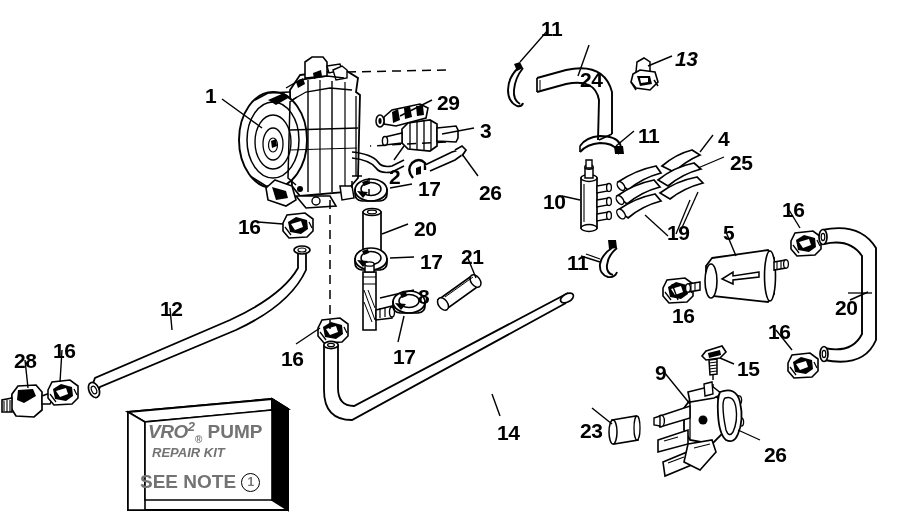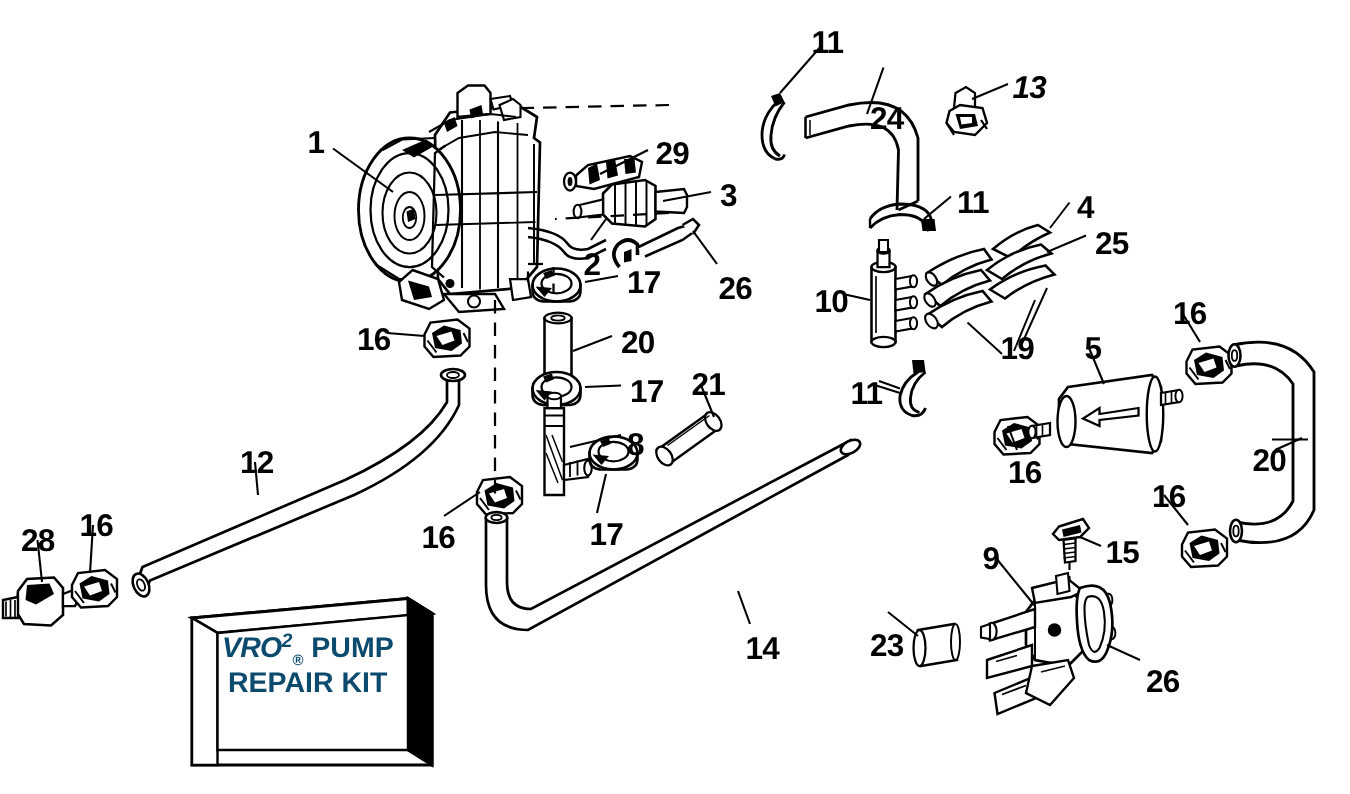--- a/index.html
+++ b/index.html
@@ -14,29 +14,29 @@
     font-size:21px;
     color:#000;
     line-height:1;
     white-space:nowrap;
     letter-spacing:-0.5px;
   }
   .boxtext{
     position:absolute;
     font-family:"Liberation Sans", sans-serif;
     font-weight:bold;
-    color:#0c4a6e;
+    color:#737373;
     white-space:nowrap;
     line-height:1.02;
   }
   .bt1{font-size:19px;left:148px;top:420px;}
   .bt1 .it{font-style:italic;font-weight:bold;letter-spacing:-0.5px;}
   .bt1 .sup{font-size:13px;vertical-align:super;font-style:italic;}
   .bt1 .sub{font-size:10px;vertical-align:sub;}
-  .bt2{font-size:19px;left:152px;top:446px;}
+  .bt2{font-size:13px;left:152px;top:446px;font-style:italic;}
   .bt3{font-size:19px;left:140px;top:472px;}
   .circnum{
     display:inline-block;
     width:17px;height:17px;
     border:1.6px solid #000;
     border-radius:50%;
     font-size:12px;
     line-height:16px;
     text-align:center;
     vertical-align:middle;
@@ -412,20 +412,21 @@
       <path d="M128,412 L272,399 L288,409 L288,510 L128,510 Z" fill="#fff" stroke="#000" stroke-width="2"></path>
       <path d="M128,412 L272,399 L288,409 L145,422 Z" fill="#fff" stroke="#000" stroke-width="2"></path>
       <path d="M272,399 L288,409 L288,510 L272,500 Z" fill="#000" stroke="#000" stroke-width="2"></path>
       <path d="M128,412 L145,422 L145,510 L128,510 Z" fill="#fff" stroke="#000" stroke-width="1.6"></path>
       <path d="M145,422 L272,410 L272,500 L145,500 Z" fill="#fff" stroke="#000" stroke-width="1.6"></path>
     </g>
   </svg>
 
   <div class="boxtext bt1"><span class="it">VRO</span><span class="sup">2</span><span class="sub">®</span><span> PUMP</span></div>
   <div class="boxtext bt2">REPAIR KIT</div>
+  <div class="boxtext bt3"><span>SEE NOTE </span><span class="circnum">1</span></div>
 
   <div id="callout-layer">
       <div class="callout" style="left: 205px; top: 85px;">1</div>
       <div class="callout" style="left: 437px; top: 92px;">29</div>
       <div class="callout" style="left: 480px; top: 120px;">3</div>
       <div class="callout" style="left: 389px; top: 166px;">2</div>
       <div class="callout" style="left: 479px; top: 182px;">26</div>
       <div class="callout" style="left: 418px; top: 178px;">17</div>
       <div class="callout" style="left: 238px; top: 216px;">16</div>
       <div class="callout" style="left: 414px; top: 218px;">20</div>

